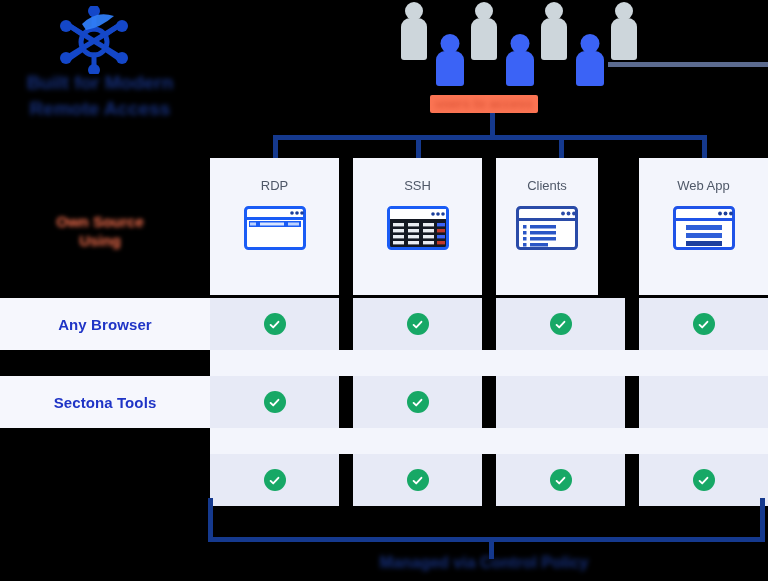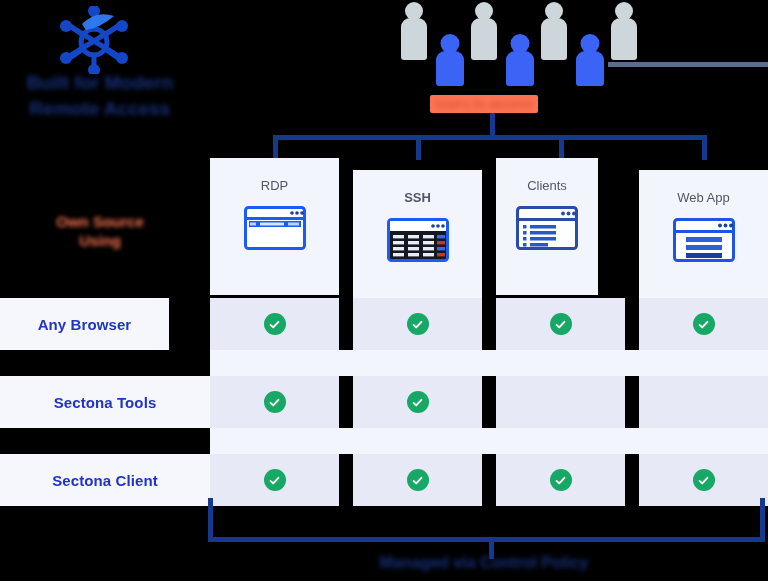--- a/index.html
+++ b/index.html
@@ -302,21 +302,21 @@
           <circle cx="53" cy="7" r="1.8" fill="#1a3e9b"></circle>
           <circle cx="58" cy="7" r="1.8" fill="#1a3e9b"></circle>
           <rect x="5" y="15" width="52" height="6" fill="#1a5cf5"></rect>
           <rect x="6" y="16.5" width="6" height="3" fill="#bcd2ff"></rect>
           <rect x="16" y="16.5" width="24" height="3" fill="#d8e5ff"></rect>
           <rect x="44" y="16.5" width="11" height="3" fill="#bcd2ff"></rect>
         </svg>
       </div>
     </div>
 
-    <div class="hdr-cell" style="left:353px; top:12px; width:129px; height:137px;font-weight:bold;">
+    <div class="hdr-cell" style="left:353px; top:0px; width:129px; height:137px;">
       <div class="hdr-title">SSH</div>
       <div class="hdr-icon">
         <svg viewBox="0 0 62 44" width="62" height="44" aria-hidden="true">
           <rect x="1.5" y="1.5" width="59" height="41" rx="3" fill="#141822" stroke="#1a5cf5" stroke-width="3"></rect>
           <rect x="3" y="3" width="56" height="10" fill="#ffffff"></rect>
           <circle cx="46" cy="8" r="1.8" fill="#1a3e9b"></circle>
           <circle cx="51" cy="8" r="1.8" fill="#1a3e9b"></circle>
           <circle cx="56" cy="8" r="1.8" fill="#1a3e9b"></circle>
           <g fill="#e9ecf2">
             <rect x="6" y="17" width="11" height="3.4"></rect>
@@ -356,37 +356,37 @@
             <rect x="14" y="25" width="26" height="3.5"></rect>
             <rect x="7" y="31" width="3.5" height="3.5"></rect>
             <rect x="14" y="31" width="26" height="3.5"></rect>
             <rect x="7" y="37" width="3.5" height="3.5"></rect>
             <rect x="14" y="37" width="18" height="3.5"></rect>
           </g>
         </svg>
       </div>
     </div>
 
-    <div class="hdr-cell" style="left:639px; top:12px; width:129px; height:137px;">
+    <div class="hdr-cell" style="left:639px; top:0px; width:129px; height:137px;">
       <div class="hdr-title">Web App</div>
       <div class="hdr-icon">
         <svg viewBox="0 0 62 44" width="62" height="44" aria-hidden="true">
           <rect x="1.5" y="1.5" width="59" height="41" rx="3" fill="#ffffff" stroke="#1f53e8" stroke-width="3"></rect>
           <path d="M1.5 13.5 H60.5" stroke="#1f53e8" stroke-width="3"></path>
           <circle cx="47" cy="7.5" r="1.9" fill="#1a3e9b"></circle>
           <circle cx="52.5" cy="7.5" r="1.9" fill="#1a3e9b"></circle>
           <circle cx="58" cy="7.5" r="1.9" fill="#1a3e9b"></circle>
           <rect x="13" y="19" width="36" height="5" fill="#2f5fd8"></rect>
           <rect x="13" y="27" width="36" height="5" fill="#2f5fd8"></rect>
           <rect x="13" y="35" width="36" height="5" fill="#1c3f9e"></rect>
         </svg>
       </div>
     </div>
 
-    <div class="label-cell" style="left:0px; top:140px; width:169px; height:52px;text-align:right;">
+    <div class="label-cell" style="left:0px; top:140px; width:210px; height:52px;text-align:right;">
       <span class="label-text">Any Browser</span>
     </div>
     <div class="data-cell" style="left:210px; top:140px; width:129px; height:52px;">
       <span class="check">
           <svg width="13" height="13" viewBox="0 0 13 13">
             <path d="M2.6 6.9 L5.2 9.4 L10.4 3.8" fill="none" stroke="#ffffff" stroke-width="1.9" stroke-linecap="round" stroke-linejoin="round"></path>
           </svg>
         </span>
     </div>
     <div class="data-cell" style="left:353px; top:140px; width:129px; height:52px;">
@@ -428,23 +428,20 @@
           <svg width="13" height="13" viewBox="0 0 13 13">
             <path d="M2.6 6.9 L5.2 9.4 L10.4 3.8" fill="none" stroke="#ffffff" stroke-width="1.9" stroke-linecap="round" stroke-linejoin="round"></path>
           </svg>
         </span>
     </div>
     <div class="data-cell" style="left:496px; top:218px; width:129px; height:52px;"></div>
     <div class="data-cell" style="left:639px; top:218px; width:129px; height:52px;"></div>
 
     <div class="hdr-cell" style="left:210px; top:270px; width:558px; height:26px;"></div>
 
-    <div class="label-cell" style="left:0px; top:296px; width:210px; height:52px;">
-      <span class="label-text">Sectona Client</span>
-    </div>
     <div class="data-cell" style="left:210px; top:296px; width:129px; height:52px;">
       <span class="check">
           <svg width="13" height="13" viewBox="0 0 13 13">
             <path d="M2.6 6.9 L5.2 9.4 L10.4 3.8" fill="none" stroke="#ffffff" stroke-width="1.9" stroke-linecap="round" stroke-linejoin="round"></path>
           </svg>
         </span>
     </div>
     <div class="data-cell" style="left:353px; top:296px; width:129px; height:52px;">
       <span class="check">
           <svg width="13" height="13" viewBox="0 0 13 13">

